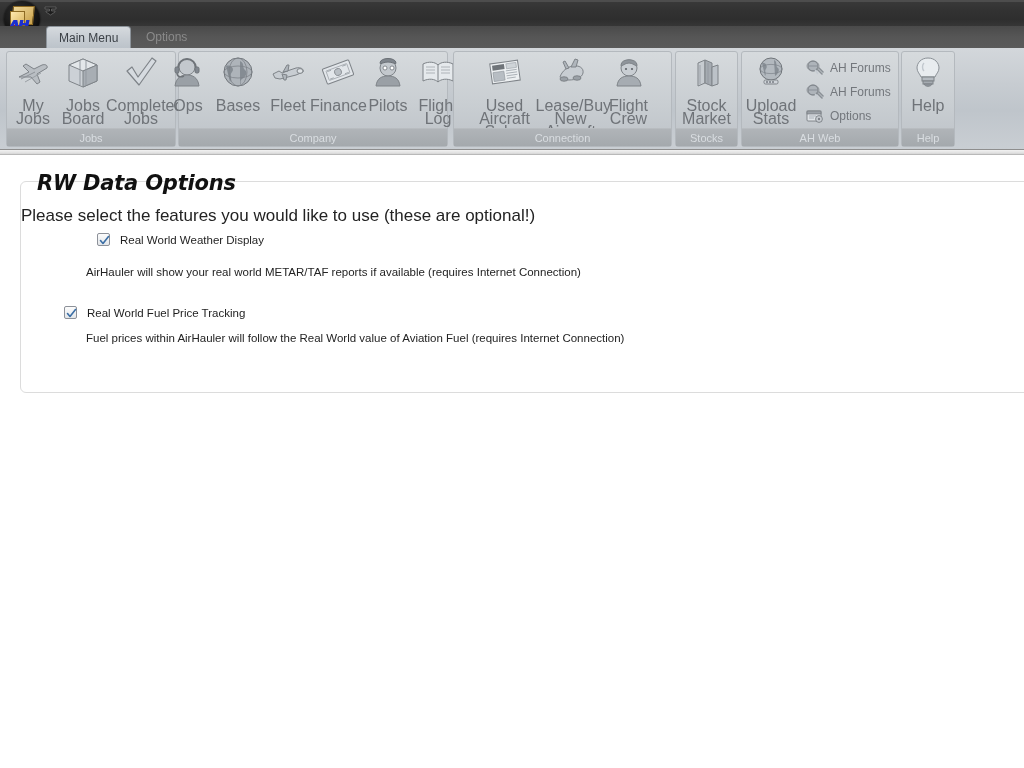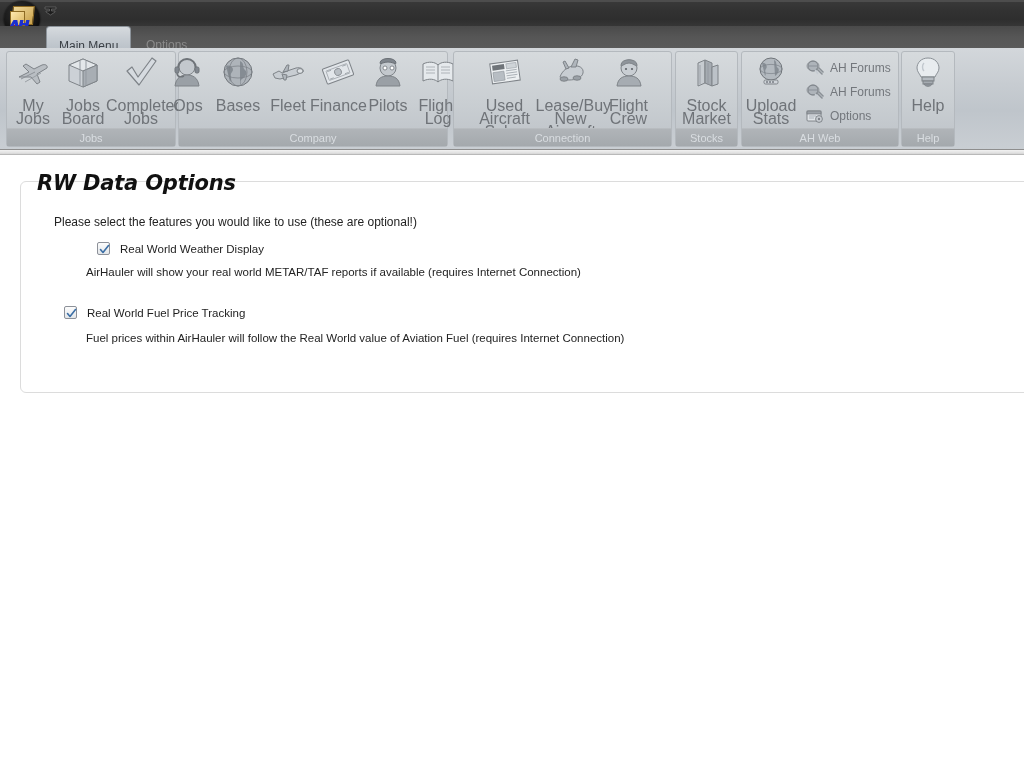--- a/index.html
+++ b/index.html
@@ -71,21 +71,21 @@
   .qat-chevron svg { display:block; }
 
   
   .tabstrip {
     position: absolute; left: 0; top: 26px; width: 1024px; height: 22px;
     background: linear-gradient(to bottom, #4a4a4a 0%, #565656 50%, #5a5a5a 100%);
   }
   .tab {
     position: absolute; top: 0; height: 22px;
     font-size: 12px; line-height: 22px;
-    padding: 8px 12px;
+    padding: 0 12px;
     box-sizing: border-box;
     text-align: center;
     white-space: nowrap;
   }
   .tab.active {
     left: 46px;
     background: linear-gradient(to bottom, #d6dade 0%, #c6ccd2 55%, #bcc3ca 100%);
     color: #3a3f45;
     border: 1px solid #8d949b;
     border-bottom: none;
@@ -173,22 +173,22 @@
   }
   .page-title {
     position: absolute; left: 37px; top: 16px;
     font-family: "DejaVu Sans", sans-serif;
     font-size: 21px; font-weight: bold;
     color: #111111;
     letter-spacing: -0.2px;
     font-style: italic;
   }
   .intro {
-    position: absolute; left: 54px; top: 51px;
-    font-size: 12px; color: #232323; margin-top: 9px;
+    position: absolute; left: 21px; top: 51px;
+    font-size: 17px; color: #232323;
   }
   .optrow { position: absolute; left: 64px; }
   .optrow .cbline { display: flex; align-items: center; }
   .checkbox {
     width: 13px; height: 13px;
     border: 1px solid #8d9199;
     border-radius: 2px;
     background: linear-gradient(to bottom, #fcfcfc 0%, #eef0f2 55%, #e3e6e9 100%);
     position: relative;
     box-sizing: border-box;
@@ -507,21 +507,21 @@
   <div class="ribbon-under"></div>
 
   <div class="content">
 
     <div class="panel"></div>
 
     <div class="page-title">RW Data Options</div>
 
     <div class="intro">Please select the features you would like to use (these are optional!)</div>
 
-    <div class="optrow" style="top:87px;padding-left:33px;">
+    <div class="optrow" style="top:78px;padding-left:33px;">
       <div class="cbline">
         <span class="checkbox">
           <svg width="11" height="11" viewBox="0 0 11 11">
             <path d="M1.5 5.5 L4 8.5 L9.5 1.5" fill="none" stroke="#3b6ea5" stroke-width="1.6" stroke-linecap="round" stroke-linejoin="round"></path>
           </svg>
         </span>
         <span class="optlabel">Real World Weather Display</span>
       </div>
     </div>
     <div class="optdesc" style="top:111px;">AirHauler will show your real world METAR/TAF reports if available (requires Internet Connection)</div>

